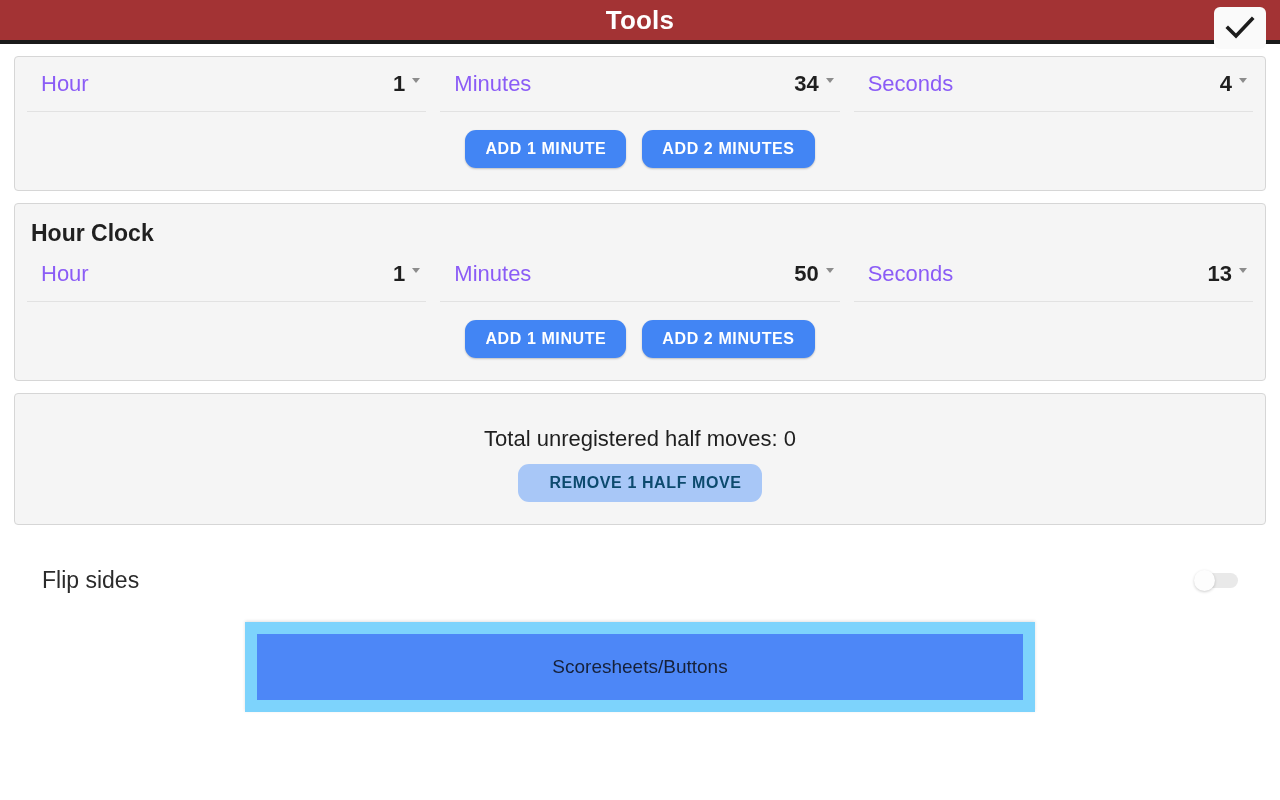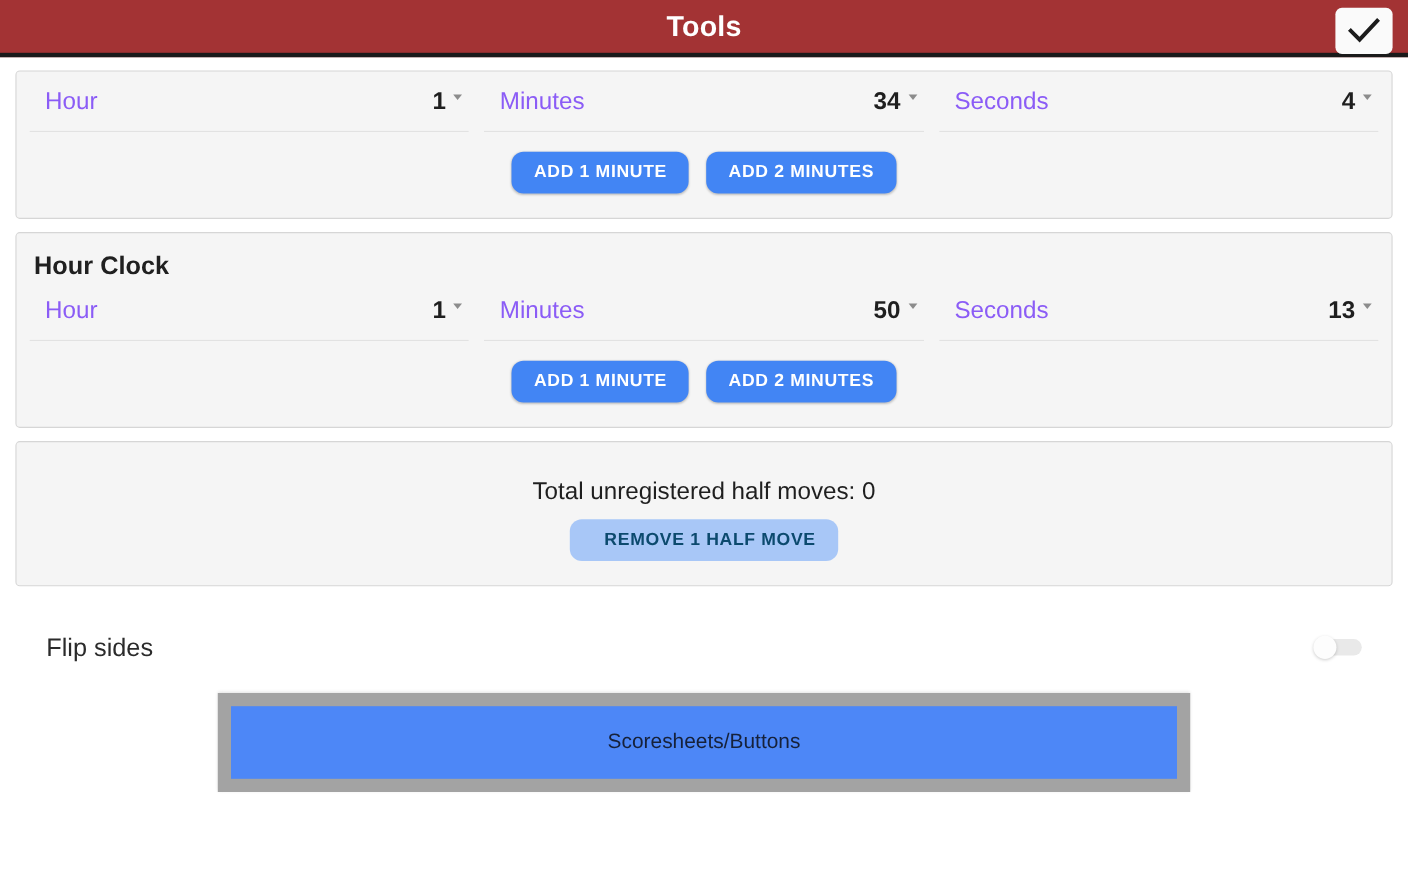--- a/index.html
+++ b/index.html
@@ -8,21 +8,21 @@
     width: 1280px;
     height: 800px;
     overflow: hidden;
     background: #ffffff;
     font-family: "Liberation Sans", sans-serif;
   }
 
   
   .appbar {
     position: relative;
-    height: 52px;
+    height: 44px;
     background: #a33334;
     display: flex;
     align-items: center;
     justify-content: center;
     border-bottom: 4px solid #1a1a1a;
   }
   .appbar-title {
     color: #ffffff;
     font-size: 26px;
     font-weight: bold;
@@ -180,22 +180,22 @@
     box-shadow: 0 1px 3px rgba(0,0,0,0.20);
   }
 
   
   .bottom-wrap {
     display: flex;
     justify-content: center;
     padding-top: 28px;
   }
   .bottom-panel {
-    width: 884px;
-    background: #a3a3a3;
+    width: 790px;
+    background: #7dd3fc;
     padding: 12px;
     box-shadow: 0 -1px 3px rgba(0,0,0,0.12);
   }
   .bottom-btn {
     width: 100%;
     background: #4d87f7;
     border: none;
     color: #16213a;
     font-family: "Liberation Sans", sans-serif;
     font-size: 19px;

